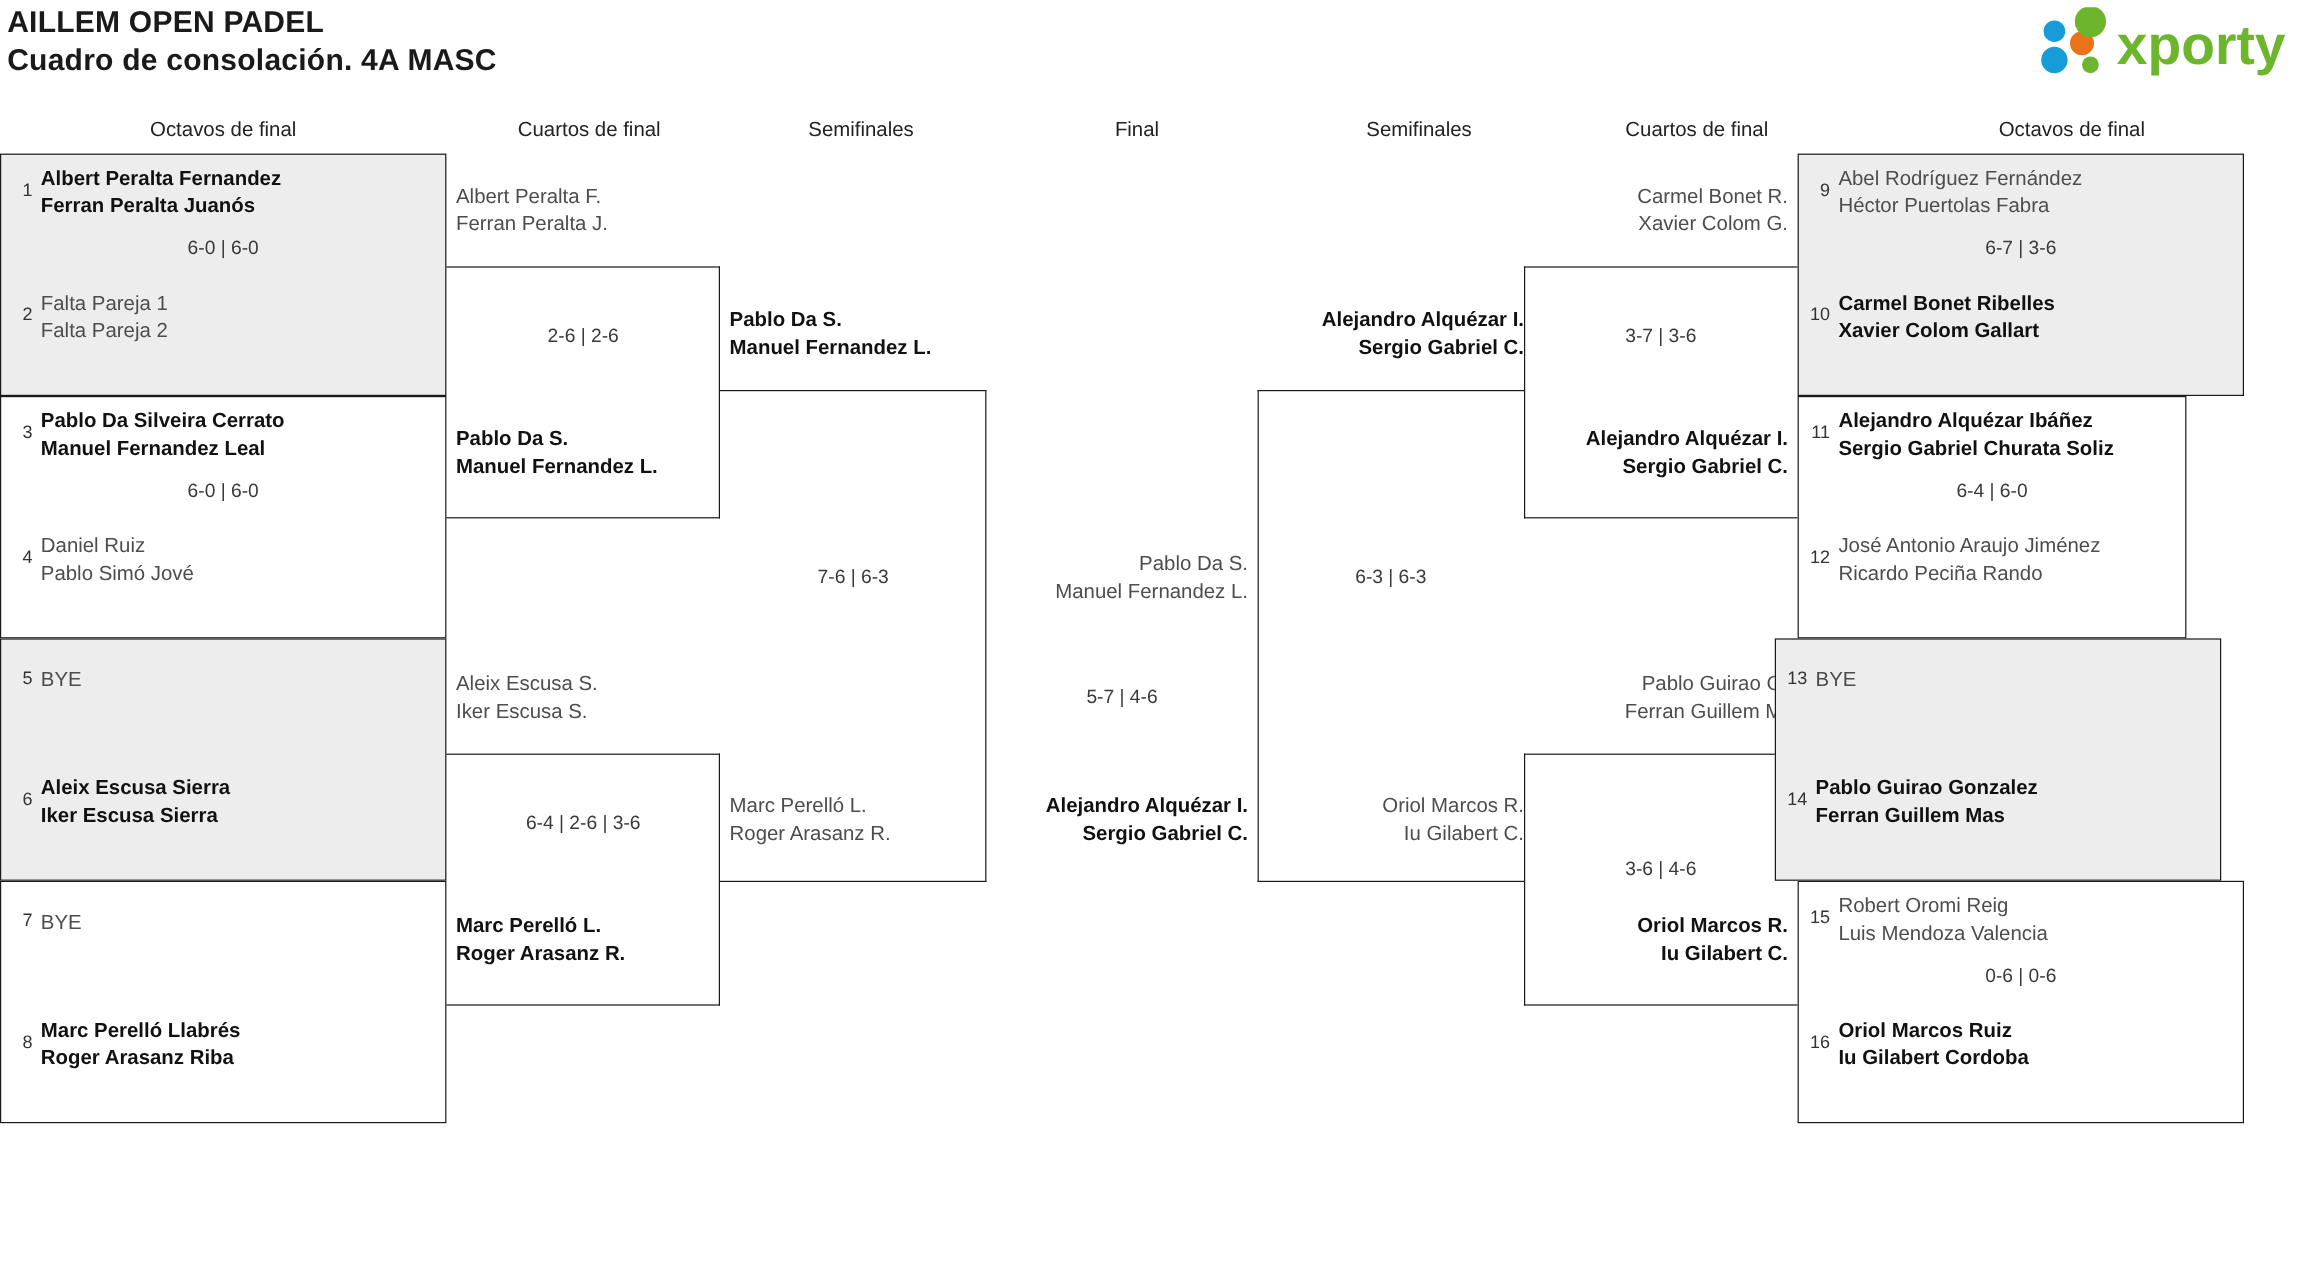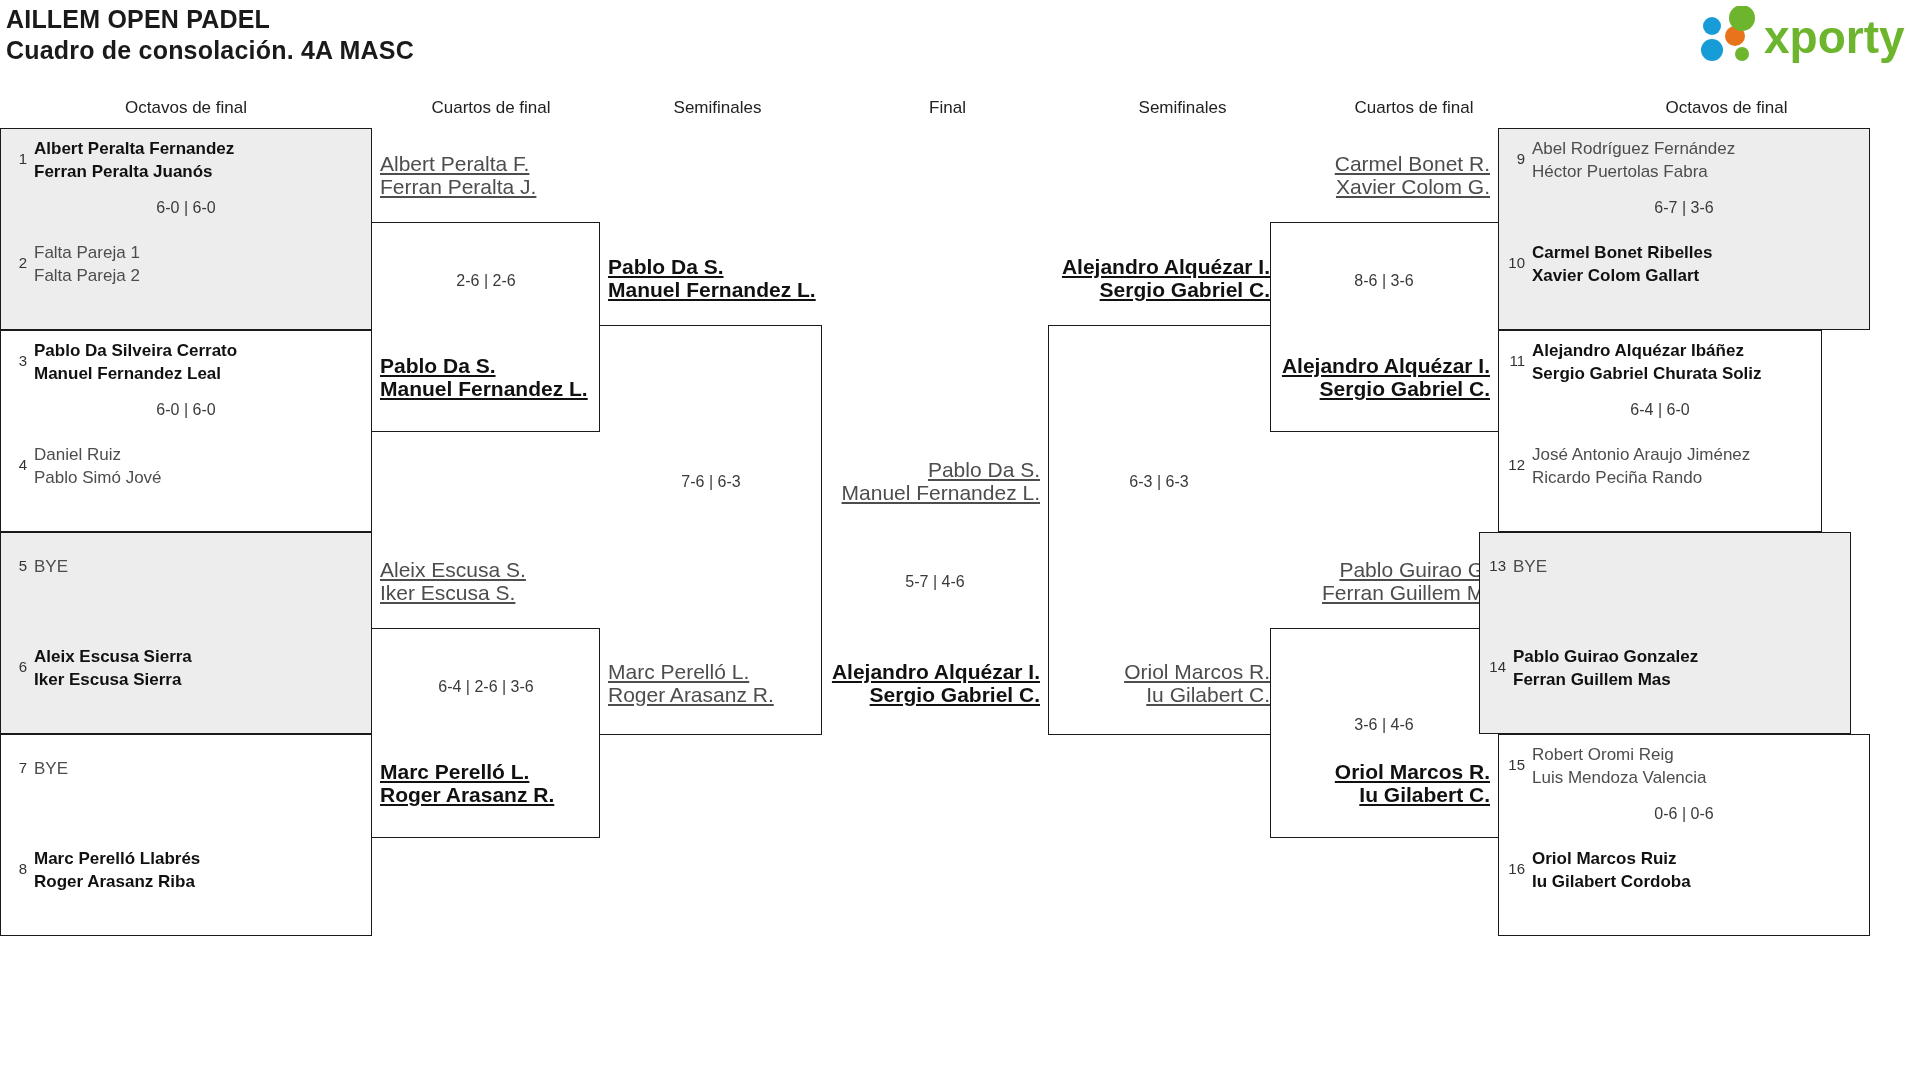--- a/index.html
+++ b/index.html
@@ -61,22 +61,22 @@
 
   
   .linkbox {
     position: absolute; box-sizing: border-box;
     border: 1.4px solid #1a1a1a; background: transparent;
   }
   .lb-left  { border-left: none; }
   .lb-right { border-right: none; }
 
   .adv {
-    position: absolute; font-size: 21px; line-height: 23px;
-    color: #4d4d4d; white-space: nowrap; text-decoration: underline;
+    position: absolute; font-size: 17px; line-height: 23px;
+    color: #4d4d4d; white-space: nowrap;
   }
   .adv.win { color: #111; font-weight: 700; }
   .adv.ralign { text-align: right; }
   .adv .n2 { display: block; }
 
   .midscore {
     position: absolute; font-size: 16px; color: #3a3a3a;
     white-space: nowrap; text-align: center;
   }
 </style>
@@ -231,21 +231,21 @@
   <div class="adv ralign" style="left:1000px; top:660px; width:270px;">
     <span>Oriol Marcos R.</span>
     <span class="n2">Iu Gilabert C.</span>
   </div>
 
   <div class="adv ralign" style="left:1040px; top:152px; width:450px;">
     <span>Carmel Bonet R.</span>
     <span class="n2">Xavier Colom G.</span>
   </div>
   <div class="linkbox lb-right" style="left:1270px; top:222px; width:228px; height:210px;"></div>
-  <div class="midscore" style="left:1270px; top:272px; width:228px;">8-6 | 3-6</div>
+  <div class="midscore" style="left:1270px; top:272px; width:228px;">3-7 | 3-6</div>
   <div class="adv ralign win" style="left:1040px; top:354px; width:450px;">
     <span>Alejandro Alquézar I.</span>
     <span class="n2">Sergio Gabriel C.</span>
   </div>
 
   <div class="adv ralign" style="left:1040px; top:558px; width:450px;">
     <span>Pablo Guirao G.</span>
     <span class="n2">Ferran Guillem M.</span>
   </div>
   <div class="linkbox lb-right" style="left:1270px; top:628px; width:228px; height:210px;"></div>

